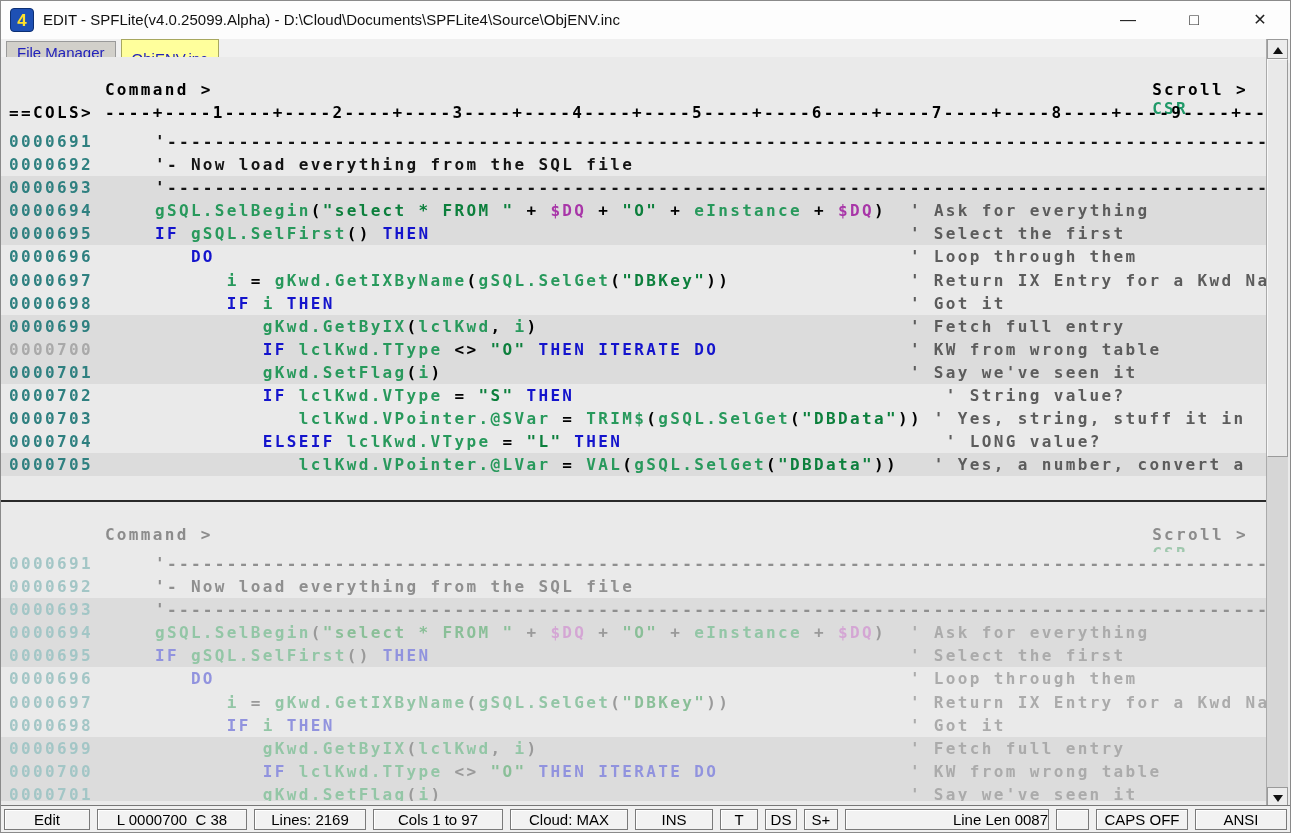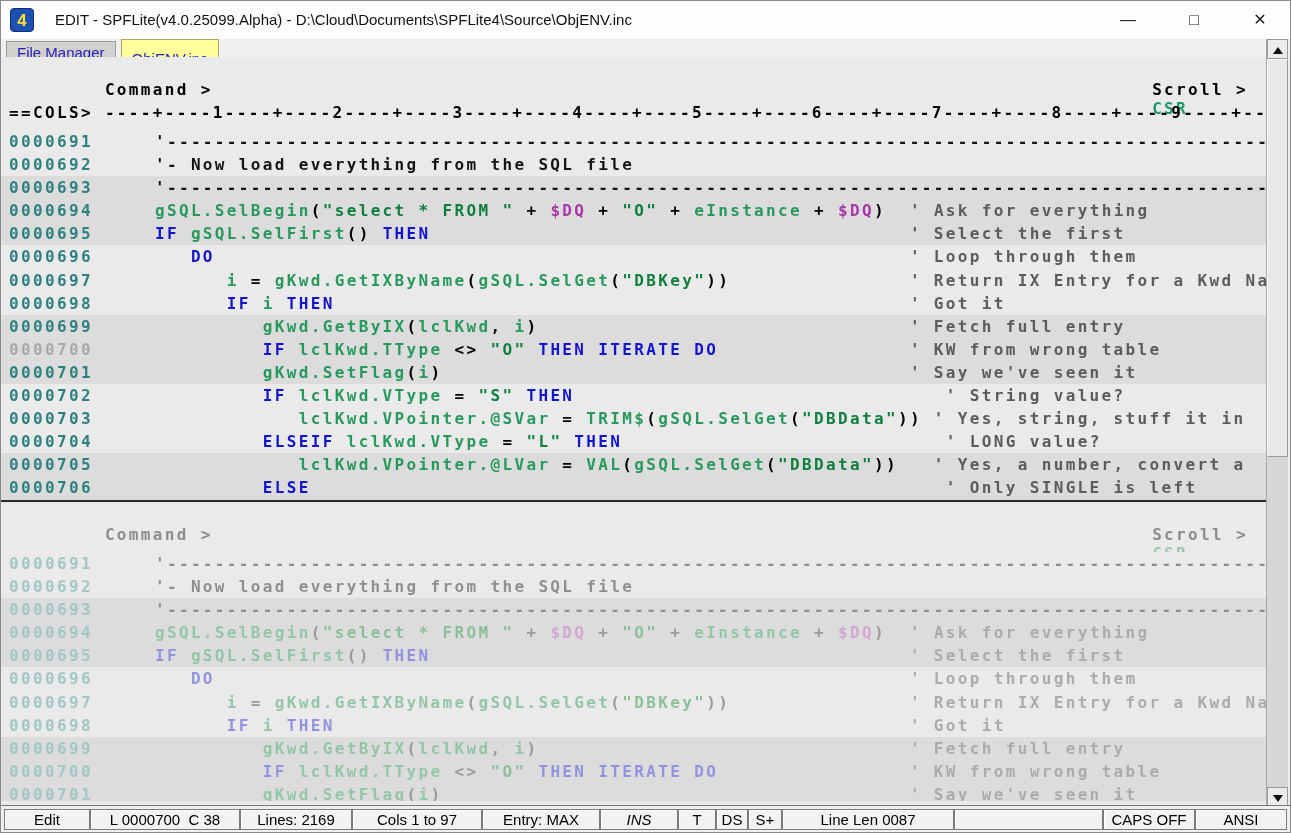--- a/index.html
+++ b/index.html
@@ -10,21 +10,21 @@
     font-family:"Liberation Sans", sans-serif;
   }
   
   .titlebar { position:absolute; left:0; top:0; width:100%; height:38px; background:#fdfdfd; }
   .appicon {
     position:absolute; left:9px; top:7px; width:24px; height:24px;
     background:#1e50b4; color:#ffe12b; border-radius:4px;
     font-weight:bold; font-size:17px; text-align:center; line-height:24px;
     border:1px solid #0c2f73;
   }
-  .title-text { position:absolute; left:54px; top:10px; font-size:15px; color:#111; white-space:pre; }
+  .title-text { position:absolute; left:42px; top:10px; font-size:15px; color:#111; white-space:pre; }
   .winbtns { position:absolute; right:10px; top:0; height:38px; display:flex; align-items:center; gap:26px; }
   .winbtn { width:40px; height:30px; text-align:center; line-height:30px; font-size:16px; color:#222; font-weight:400; }
   
   .tabstrip { position:absolute; left:0; top:38px; width:100%; height:24px; background:#f0f0f0; display:flex; align-items:flex-end; }
   .tab {
     font-size:15px; color:#2222bb; padding:2px 10px 3px 10px; margin-left:5px;
     background:#d2d0ca; border:1px solid #9a9a9a; border-bottom:none; height:22px; white-space:nowrap;
   }
   .tab.active { background:#ffff9c; border-color:#a8a860; height:24px; padding-top:10px; font-size:15px; }
   
@@ -68,21 +68,21 @@
   
   .vscroll { position:absolute; right:2px; top:38px; width:22px; height:768px; background:#d6d6d6; border-left:1px solid #aaa; }
   .sb-btn { position:absolute; left:0; width:21px; height:20px; background:#ececec; border:1px solid #9a9a9a; }
   .sb-up { top:0; } .sb-down { bottom:0; }
   .arrow-up { position:absolute; left:5px; top:7px; width:0; height:0; border-left:5px solid transparent; border-right:5px solid transparent; border-bottom:7px solid #111; }
   .arrow-down { position:absolute; left:5px; top:7px; width:0; height:0; border-left:5px solid transparent; border-right:5px solid transparent; border-top:7px solid #111; }
   .sb-thumb { position:absolute; left:0; top:20px; width:21px; height:398px; background:#e9e9e9; border:1px solid #9a9a9a; border-top-color:#f8f8f8; border-left-color:#f8f8f8; }
   
   .statusbar {
     position:absolute; left:0; bottom:0; width:100%; height:27px; background:#f0f0f0;
-    border-top:1px solid #777; display:flex; align-items:center; padding:0 3px; gap:0;
+    border-top:1px solid #777; display:flex; align-items:center; padding:0 3px; gap:7px;
   }
   .scell {
     height:21px; line-height:19px; text-align:center; font-size:15px; color:#000;
     background:#f2f2f2; border:1px solid #7a7a7a; box-shadow:inset 1px 1px 0 #ffffff;
     overflow:hidden; white-space:pre; flex:none;
   }
   .scell.grow { flex:1 1 auto; }
 </style>
 </head>
 <body>
@@ -124,21 +124,20 @@
           <div class="row mono shade-l"><span class="lnum">0000696</span><span class="seg-p">       </span><span class="seg-k">DO</span><span class="seg-p">                                                          </span><span class="seg-c">' Loop through them</span></div>
           <div class="row mono shade-l"><span class="lnum">0000697</span><span class="seg-p">          </span><span class="seg-i">i</span><span class="seg-p"> = </span><span class="seg-i">gKwd.GetIXByName</span><span class="seg-p">(</span><span class="seg-i">gSQL.SelGet</span><span class="seg-p">(</span><span class="seg-s">"DBKey"</span><span class="seg-p">))</span><span class="seg-p">               </span><span class="seg-c">' Return IX Entry for a Kwd Name</span></div>
           <div class="row mono shade-l"><span class="lnum">0000698</span><span class="seg-p">          </span><span class="seg-k">IF</span><span class="seg-p"> </span><span class="seg-i">i</span><span class="seg-p"> </span><span class="seg-k">THEN</span><span class="seg-p">                                                </span><span class="seg-c">' Got it</span></div>
           <div class="row mono shade-d"><span class="lnum">0000699</span><span class="seg-p">             </span><span class="seg-i">gKwd.GetByIX</span><span class="seg-p">(</span><span class="seg-i">lclKwd</span><span class="seg-p">, </span><span class="seg-i">i</span><span class="seg-p">)</span><span class="seg-p">                               </span><span class="seg-c">' Fetch full entry</span></div>
           <div class="row mono shade-d"><span class="lnum cur">0000700</span><span class="seg-p">             </span><span class="seg-k">IF</span><span class="seg-p"> </span><span class="seg-i">lclKwd.TType</span><span class="seg-p"> &lt;&gt; </span><span class="seg-s">"O"</span><span class="seg-p"> </span><span class="seg-k">THEN</span><span class="seg-p"> </span><span class="seg-k">ITERATE</span><span class="seg-p"> </span><span class="seg-k">DO</span><span class="seg-p">                </span><span class="seg-c">' KW from wrong table</span></div>
           <div class="row mono shade-d"><span class="lnum">0000701</span><span class="seg-p">             </span><span class="seg-i">gKwd.SetFlag</span><span class="seg-p">(</span><span class="seg-i">i</span><span class="seg-p">)</span><span class="seg-p">                                       </span><span class="seg-c">' Say we've seen it</span></div>
           <div class="row mono shade-l"><span class="lnum">0000702</span><span class="seg-p">             </span><span class="seg-k">IF</span><span class="seg-p"> </span><span class="seg-i">lclKwd.VType</span><span class="seg-p"> = </span><span class="seg-s">"S"</span><span class="seg-p"> </span><span class="seg-k">THEN</span><span class="seg-p">                               </span><span class="seg-c">' String value?</span></div>
           <div class="row mono shade-l"><span class="lnum">0000703</span><span class="seg-p">                </span><span class="seg-i">lclKwd.VPointer.@SVar</span><span class="seg-p"> = </span><span class="seg-i">TRIM$</span><span class="seg-p">(</span><span class="seg-i">gSQL.SelGet</span><span class="seg-p">(</span><span class="seg-s">"DBData"</span><span class="seg-p">))</span><span class="seg-p"> </span><span class="seg-c">' Yes, string, stuff it in</span></div>
           <div class="row mono shade-l"><span class="lnum">0000704</span><span class="seg-p">             </span><span class="seg-k">ELSEIF</span><span class="seg-p"> </span><span class="seg-i">lclKwd.VType</span><span class="seg-p"> = </span><span class="seg-s">"L"</span><span class="seg-p"> </span><span class="seg-k">THEN</span><span class="seg-p">                           </span><span class="seg-c">' LONG value?</span></div>
           <div class="row mono shade-d"><span class="lnum">0000705</span><span class="seg-p">                </span><span class="seg-i">lclKwd.VPointer.@LVar</span><span class="seg-p"> = </span><span class="seg-i">VAL</span><span class="seg-p">(</span><span class="seg-i">gSQL.SelGet</span><span class="seg-p">(</span><span class="seg-s">"DBData"</span><span class="seg-p">))</span><span class="seg-p">   </span><span class="seg-c">' Yes, a number, convert a</span></div>
-          <div class="row mono shade-d"><span class="lnum">0000706</span><span class="seg-p">             </span><span class="seg-k">ELSE</span><span class="seg-p">                                                     </span><span class="seg-c">' Only SINGLE is left</span></div>
         </div>
     </div>
 
     <div class="splitline"></div>
 
     <div class="pane pane2">
       <div class="cmdrow mono">
         <span>Command &gt;</span>
       </div>
       <div class="scroll-label mono">
@@ -170,24 +169,24 @@
     <div class="sb-btn sb-down">
       <div class="arrow-down"></div>
     </div>
   </div>
 
   <div class="statusbar" id="statusbar">
       <div class="scell" style="width: 86px;">Edit</div>
       <div class="scell" style="width: 150px;">L 0000700  C 38</div>
       <div class="scell" style="width: 112px;">Lines: 2169</div>
       <div class="scell" style="width: 130px;">Cols 1 to 97</div>
-      <div class="scell" style="width: 118px;">Entry: MAX</div>
-      <div class="scell" style="width: 78px; font-style: italic;">INS</div>
+      <div class="scell" style="width: 118px;">Cloud: MAX</div>
+      <div class="scell" style="width: 78px;">INS</div>
       <div class="scell" style="width: 38px;">T</div>
       <div class="scell" style="width: 32px;">DS</div>
       <div class="scell" style="width: 34px;">S+</div>
-      <div class="scell" style="width: 172px;">Line Len 0087</div>
+      <div class="scell" style="width: 204px; text-align: right;">Line Len 0087</div>
       <div class="scell grow"></div>
       <div class="scell" style="width: 92px;">CAPS OFF</div>
       <div class="scell" style="width: 92px;">ANSI</div>
     </div>
 
 </div>
 
 </body></html>

